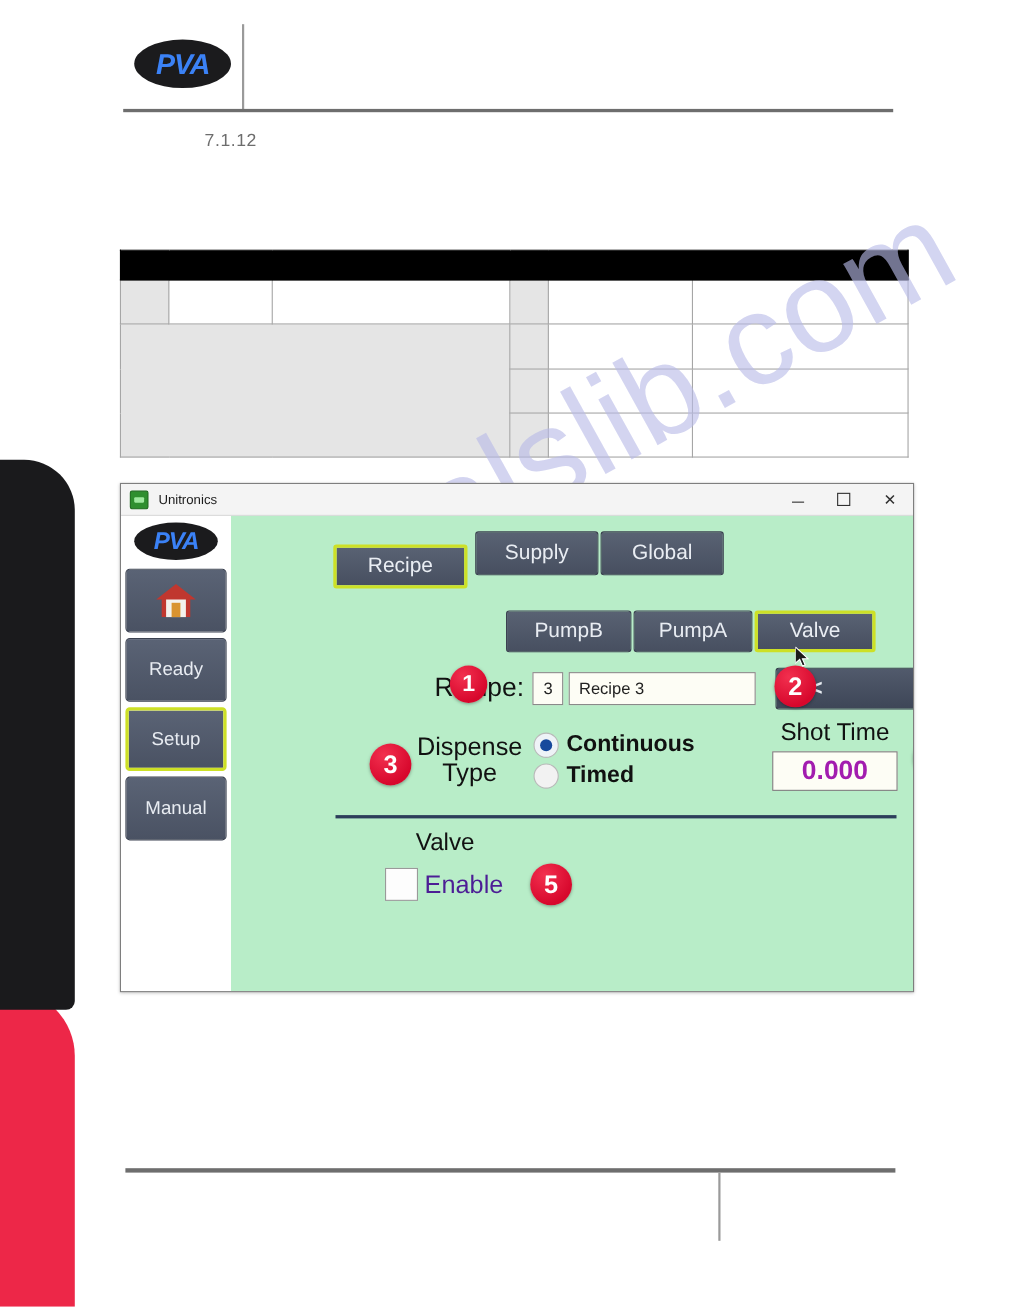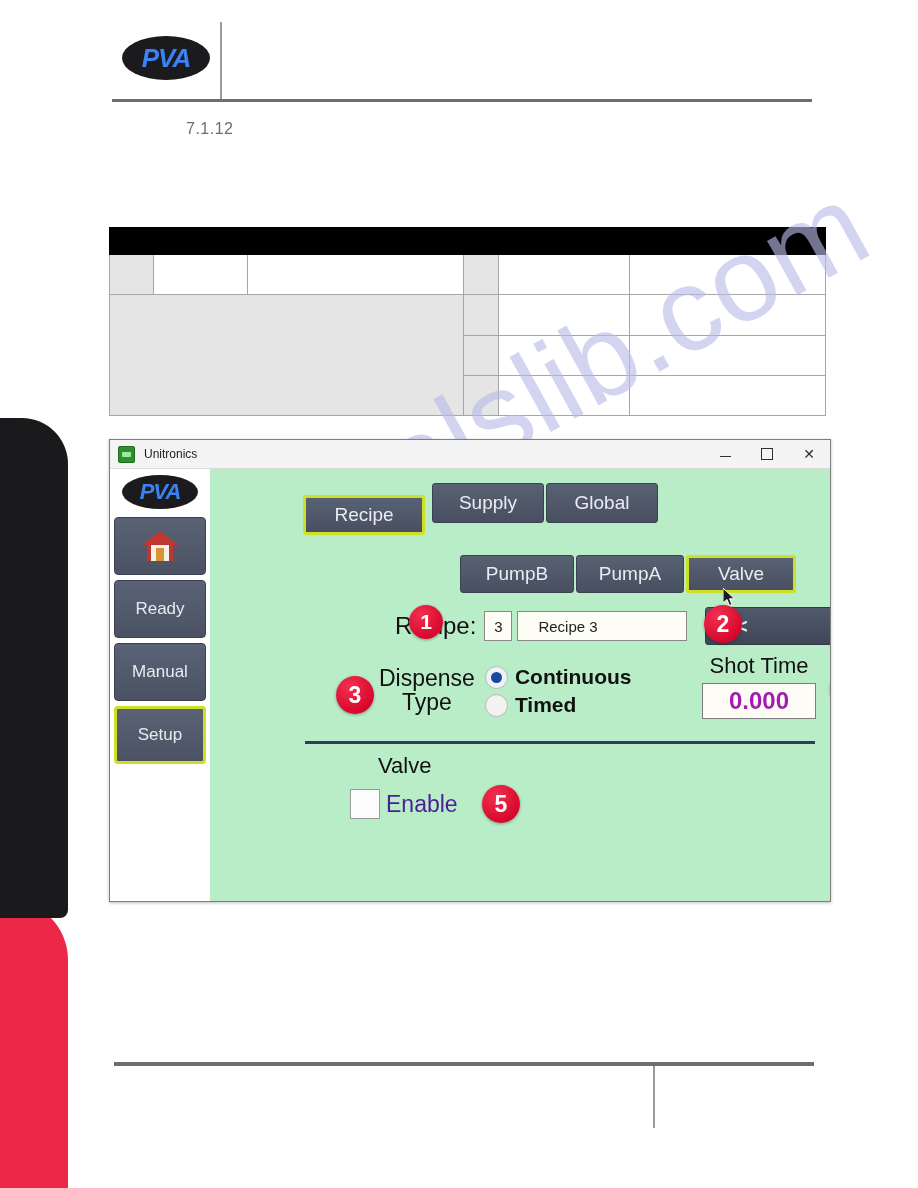--- a/index.html
+++ b/index.html
@@ -283,21 +283,21 @@
     box-sizing: border-box;
   }
   .recipe-name {
     width: 170px; height: 30px;
     background: #fdfdf5;
     border: 1px solid #8a8a8a;
     font-size: 15px;
     color: #222;
     display: flex;
     align-items: center;
-    padding-left: 20px;
+    padding-left: 8px;
     margin-left: 5px;
     box-sizing: border-box;
   }
   .nav-arrows {
     margin-left: 18px;
     width: 172px; height: 38px;
     background: linear-gradient(#515a6c, #3e4657);
     border: 1px solid #333a48;
     border-radius: 3px;
     display: flex;
@@ -528,25 +528,25 @@
             <polygon points="20,3 38,17 33,17 33,33 7,33 7,17 2,17" fill="#c0372f"></polygon>
             <rect x="11" y="17" width="18" height="16" fill="#f3f1ec"></rect>
             <rect x="16" y="20" width="8" height="13" fill="#d9932f"></rect>
           </svg>
         </span>
       </div>
 
       <div class="side-btn">
         <span>Ready</span>
       </div>
+      <div class="side-btn active">
+        <span>Setup</span>
+      </div>
       <div class="side-btn">
         <span>Manual</span>
-      </div>
-      <div class="side-btn active">
-        <span>Setup</span>
       </div>
     </div>
 
     <div class="main">
 
       <div class="nav-btn active" id="btn-recipe">
         <span>Recipe</span>
       </div>
       <div class="nav-btn" id="btn-supply">
         <span>Supply</span>

